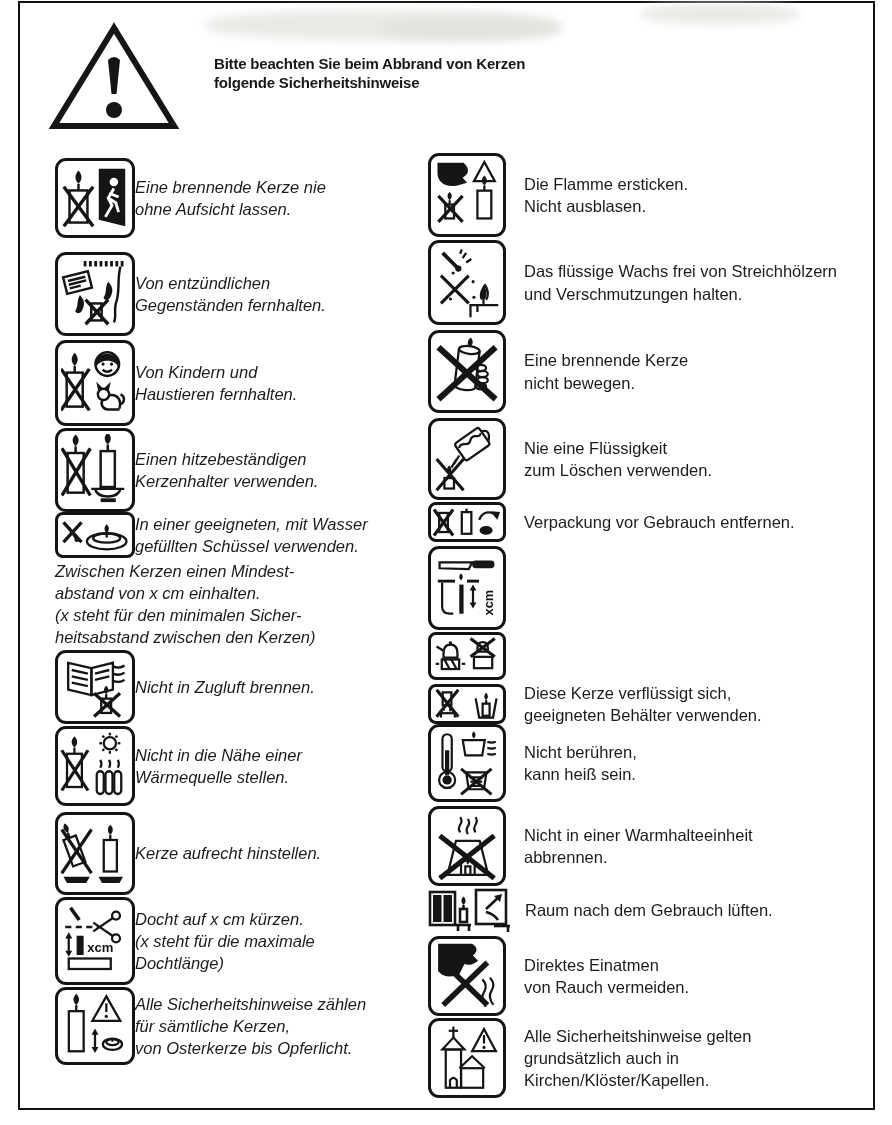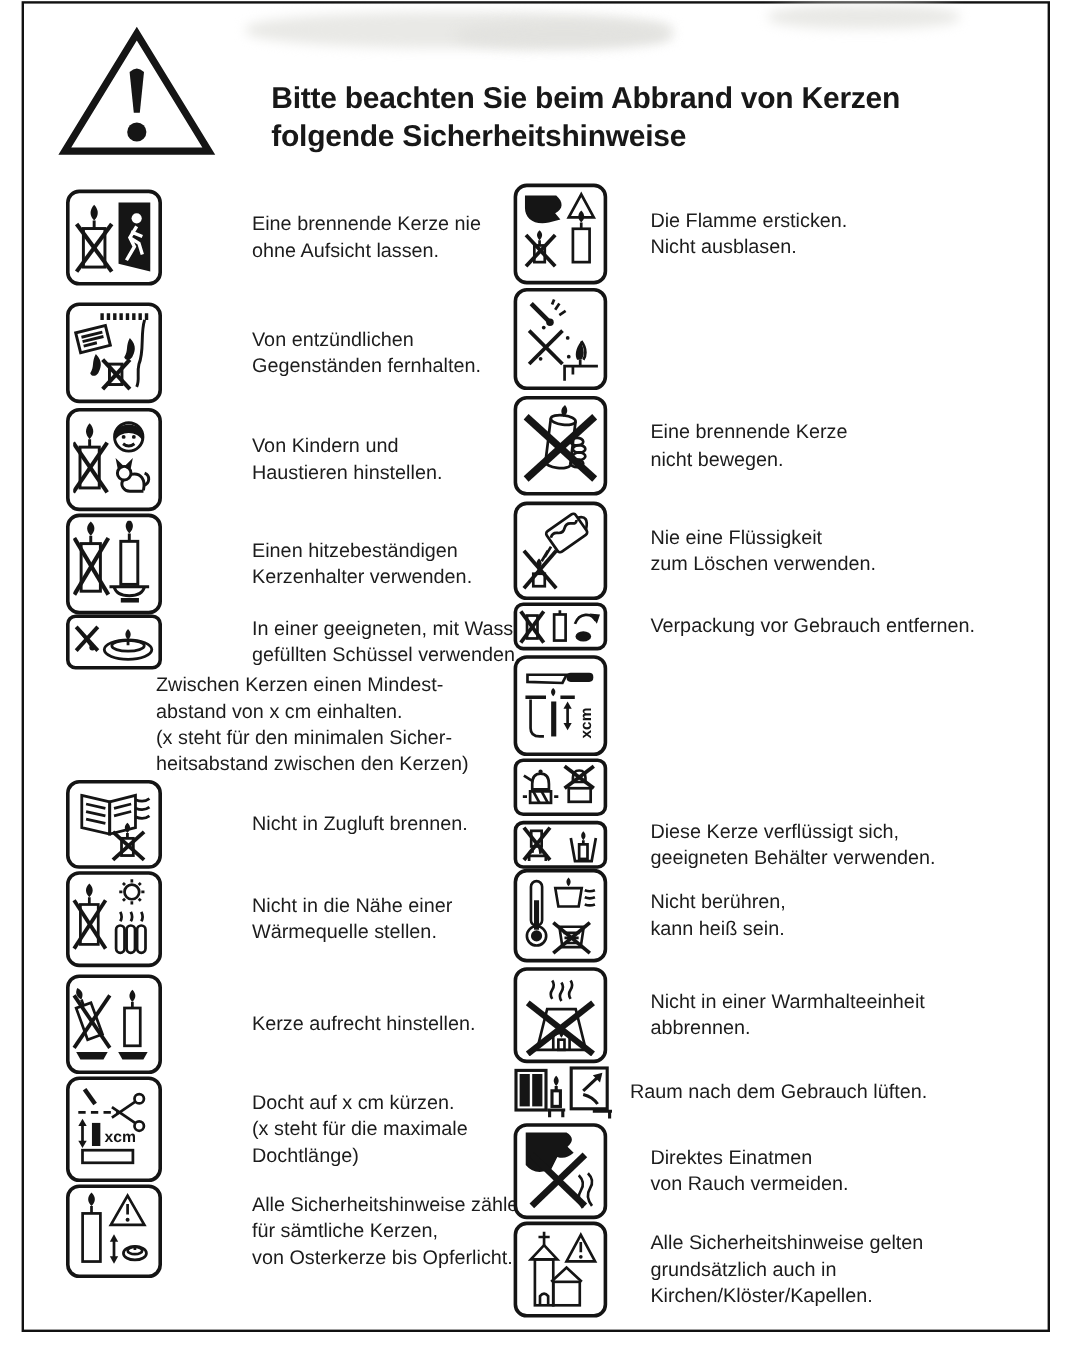--- a/index.html
+++ b/index.html
@@ -1,31 +1,31 @@
 <!DOCTYPE html>
 <html><head>
 <meta charset="utf-8">
 <style>
   html,body{margin:0;padding:0;background:#fff;}
   .page{position:relative;width:892px;height:1125px;background:#fff;overflow:hidden;
         font-family:"Liberation Sans",sans-serif;color:#1c1c1c;}
   .frame{position:absolute;left:18px;top:1px;width:853px;height:1105px;border:2px solid #111;}
   .smudge{position:absolute;background:#e9e9e6;filter:blur(5px);border-radius:45%;}
   .hdr-triangle{position:absolute;left:48px;top:22px;}
-  h1.title{position:absolute;left:210px;top:50px;margin:16px;font-size:25px;line-height:1.28;
+  h1.title{position:absolute;left:210px;top:50px;margin:4px;font-size:15px;line-height:1.28;
            font-weight:700;color:#181818;white-space:pre-line;letter-spacing:-0.2px;}
   .item{position:absolute;display:flex;align-items:center;}
   .item.left{left:55px;}
   .item.right{left:428px;}
   .ib{flex:none;border:3px solid #141414;border-radius:11px;background:#fff;box-sizing:border-box;
       display:flex;align-items:center;justify-content:center;}
   .ib.noborder{border:none;border-radius:0;}
   .txt{font-size:16.5px;line-height:1.34;white-space:pre-line;color:#1c1c1c;}
-  .item.left .txt{margin-left:75px;}
-  .item.right .txt{margin-left:36px;}
+  .item.left .txt{font-style:italic;}
+  .item.right .txt{margin-left:18px;}
   svg{display:block;}
   .ik{stroke:#151515;fill:none;stroke-width:2.6;}
   .ifill{fill:#151515;stroke:none;}
   .ix{stroke:#151515;stroke-width:3.6;fill:none;}
   .ilabel{font-family:"Liberation Sans",sans-serif;font-weight:700;font-size:15px;fill:#151515;stroke:none;}
 </style>
 </head>
 <body>
 
 <div class="page">
@@ -99,21 +99,21 @@
         <g class="ik" stroke-width="2.2">
           <circle cx="45" cy="51" r="6"></circle>
           <path d="M40.5 46.5 L39.5 41.5 L44 46"></path>
             <path d="M49.5 46.5 L50.5 41.5 L46 46"></path>
           <path d="M51 52 C60 50 64 57 62 66 M44 57 C41 62 45 67 50 67 L62 67"></path>
           <path d="M62 62 C68 60 68 53 63 51"></path>
         </g>
       </svg>
     </div>
     <div class="txt">Von Kindern und
-Haustieren hinstellen.</div>
+Haustieren fernhalten.</div>
   </div>
 
   <div class="item left" style="top:428px">
     <div class="ib" style="width:80px;height:84px">
       <svg width="68" height="72" viewBox="0 0 72 76">
         <rect x="7" y="20" width="17" height="42" class="ik"></rect>
         <line x1="15.5" y1="20" x2="15.5" y2="13" class="ik"></line>
         <path d="M15.5 13 C19.5 9 20 4.5 15.5 0.5 C11 4.5 11.5 9 15.5 13 Z" class="ifill"></path>
         <line x1="1" y1="15" x2="31" y2="65" class="ix" stroke-width="3.4"></line>
         <line x1="31" y1="15" x2="1" y2="65" class="ix" stroke-width="3.4"></line>
@@ -298,20 +298,22 @@
           <circle cx="45" cy="41" r="1.8" class="ifill"></circle>
         <circle cx="19" cy="61" r="1.8" class="ifill"></circle>
           <circle cx="46" cy="59" r="1.8" class="ifill"></circle>
         <path d="M58 62 C63 56 59 50 58 44 C52 52 52 58 54 62 Z" class="ifill"></path>
         <path d="M58 44 C64 52 62 59 60 62" class="ik" stroke-width="2"></path>
         <line x1="57" y1="62" x2="57" y2="68" class="ik" stroke-width="2.4"></line>
         <path d="M42 82 L42 68 L74 68" class="ik" stroke-width="3"></path>
         <path d="M50 68 L50 76" class="ik" stroke-width="2.4"></path>
       </svg>
     </div>
+    <div class="txt">Das flüssige Wachs frei von Streichhölzern
+und Verschmutzungen halten.</div>
   </div>
 
   <div class="item right" style="top:330px">
     <div class="ib" style="width:78px;height:83px">
       <svg width="66" height="71" viewBox="0 0 76 82">
         <g transform="rotate(7 38 38)">
           <ellipse cx="38" cy="16" rx="12" ry="4.5" class="ik"></ellipse>
           <line x1="26" y1="16" x2="26" y2="58" class="ik"></line>
           <line x1="50" y1="16" x2="50" y2="58" class="ik"></line>
           <path d="M26 58 A12 4.5 0 0 0 50 58" class="ik"></path>

